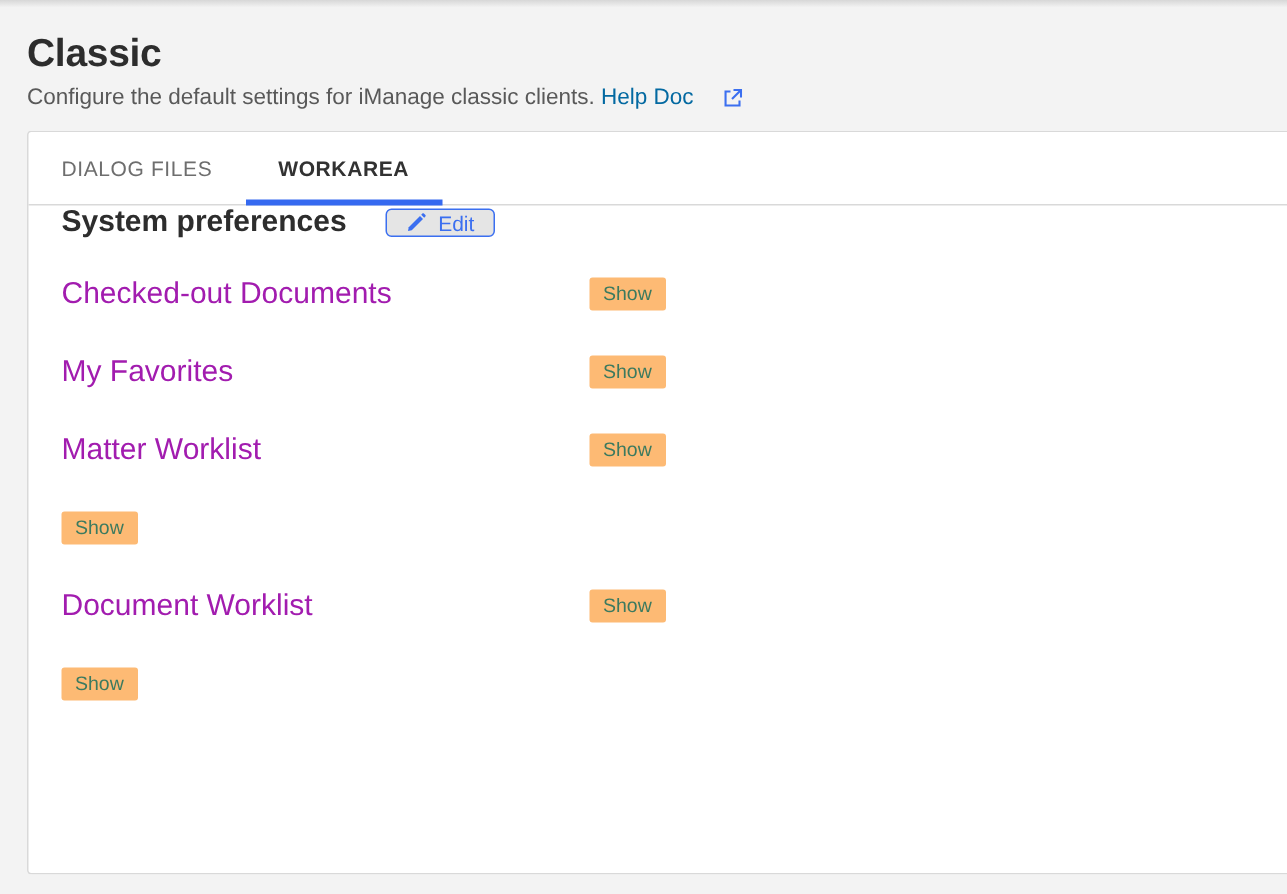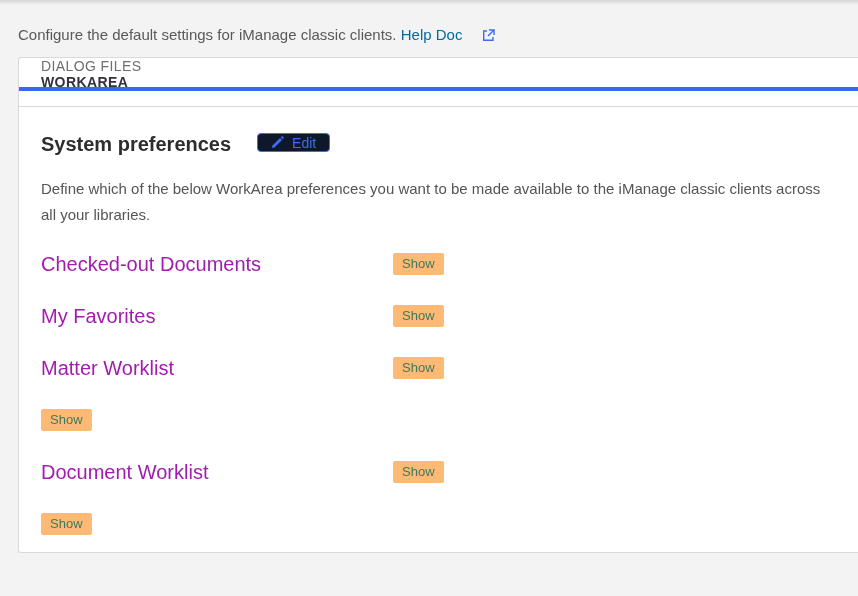--- a/index.html
+++ b/index.html
@@ -31,46 +31,44 @@
     width: calc(858px - 18px);
     height: 496px;
     background: #ffffff;
     border: 1px solid #d9d9d9;
     border-right: none;
     border-radius: 3px 0 0 3px;
   }
   .tab-bar {
     display: flex; height: 49px;
     border-bottom: 1px solid #d9d9d9;
-    flex-direction: column;
   }
   .tab {
     position: relative;
     padding: 0 22px;
     display: flex; align-items: center;
     font-size: 14px; letter-spacing: 0.4px;
     color: #6e6e6e; cursor: pointer;
   }
   .tab.active { color: #323232; font-weight: 700; }
   .tab-indicator {
     position: absolute; left: 0; right: 0; bottom: -1px; height: 4px;
     background: #3569f0;
   }
   .card-body { padding: 0 22px; }
   .section-head {
-    margin-top: 26px;
-    display: flex; align-items: flex-start; gap: 26px;
+    display: flex; align-items: center; gap: 26px;
   }
   .section-title {
     font-size: 20px; font-weight: 700; color: #2d2d2d;
   }
   .edit-btn {
     display: inline-flex; align-items: center; gap: 8px;
     height: 19px; padding: 0 13px;
-    background: #0f172a;
+    background: #e5e5e5;
     border: 1px solid #3b6ff0; border-radius: 4px;
     color: #3b6ff0; font-size: 14px;
     font-family: "Liberation Sans", sans-serif;
     cursor: pointer;
   }
   .pencil-icon { width: 13px; height: 13px; display: inline-block; }
   .section-desc {
     margin-top: 20px;
     width: 792px;
     font-size: 15px; color: #555555; line-height: 26px;
@@ -89,20 +87,21 @@
     font-size: 13px; line-height: 16px;
     padding: 3px 9px; border-radius: 2px;
   }
 </style>
 </head>
 <body>
 
 <div class="top-shadow"></div>
 
 <div class="header">
+  <div class="page-title">Classic</div>
   <div class="page-subtitle">
     <span>Configure the default settings for iManage classic clients.</span>
     <a class="help-link">
       <span>Help Doc</span>
       <svg class="ext-icon" viewBox="0 0 13 13" fill="none" stroke="#3b6ff0" stroke-width="1.4">
         <path d="M5 2 H1.7 V11.3 H11 V8"></path>
         <path d="M7 1 H12 V6"></path>
         <path d="M12 1 L6 7"></path>
       </svg>
     </a>
@@ -123,21 +122,20 @@
       <span class="section-title">System preferences</span>
       <button class="edit-btn">
         <svg class="pencil-icon" viewBox="0 0 13 13" fill="#3b6ff0">
           <path d="M1.5 9.5 L1 12 L3.5 11.5 L11 4 L9 2 Z"></path>
           <path d="M9.8 1.2 L11.8 3.2 L12.6 2.4 C12.9 2.1 12.9 1.7 12.6 1.4 L11.6 0.4 C11.3 0.1 10.9 0.1 10.6 0.4 Z"></path>
         </svg>
         <span>Edit</span>
       </button>
     </div>
 
-    <p class="section-desc">Define which of the below WorkArea preferences you want to be made available to the iManage classic clients across all your libraries.</p>
 
     <div class="pref-list">
       <div class="pref-row">
         <span class="pref-label">Checked-out Documents</span>
         <span class="status-badge">Show</span>
       </div>
       <div class="pref-row">
         <span class="pref-label">My Favorites</span>
         <span class="status-badge">Show</span>
       </div>

